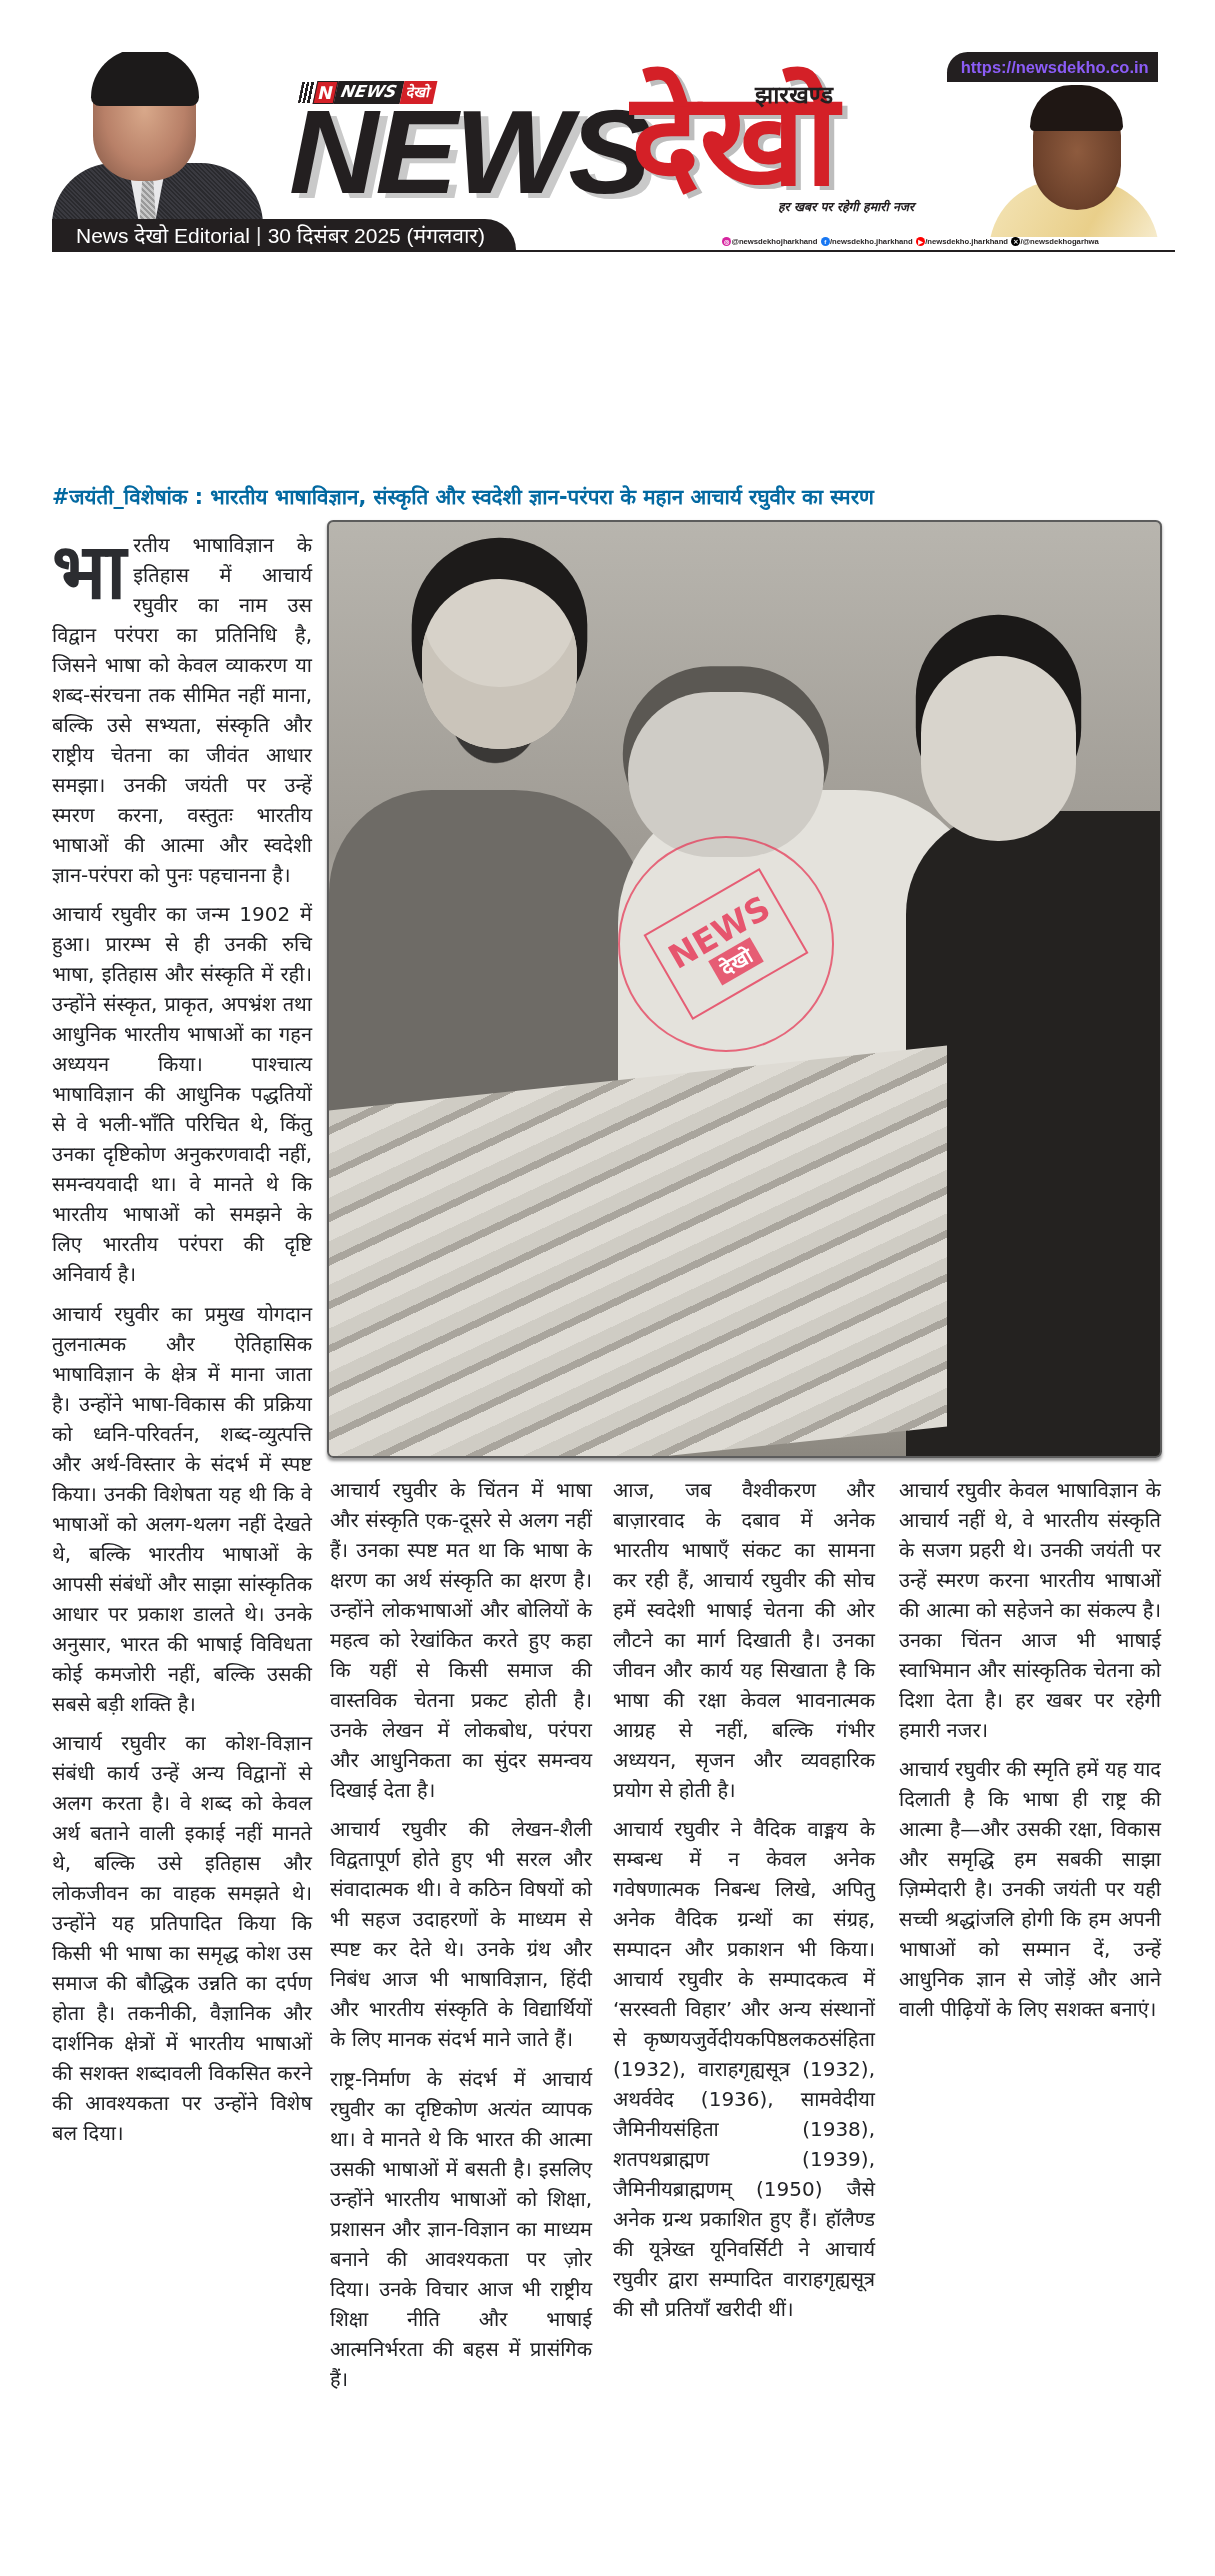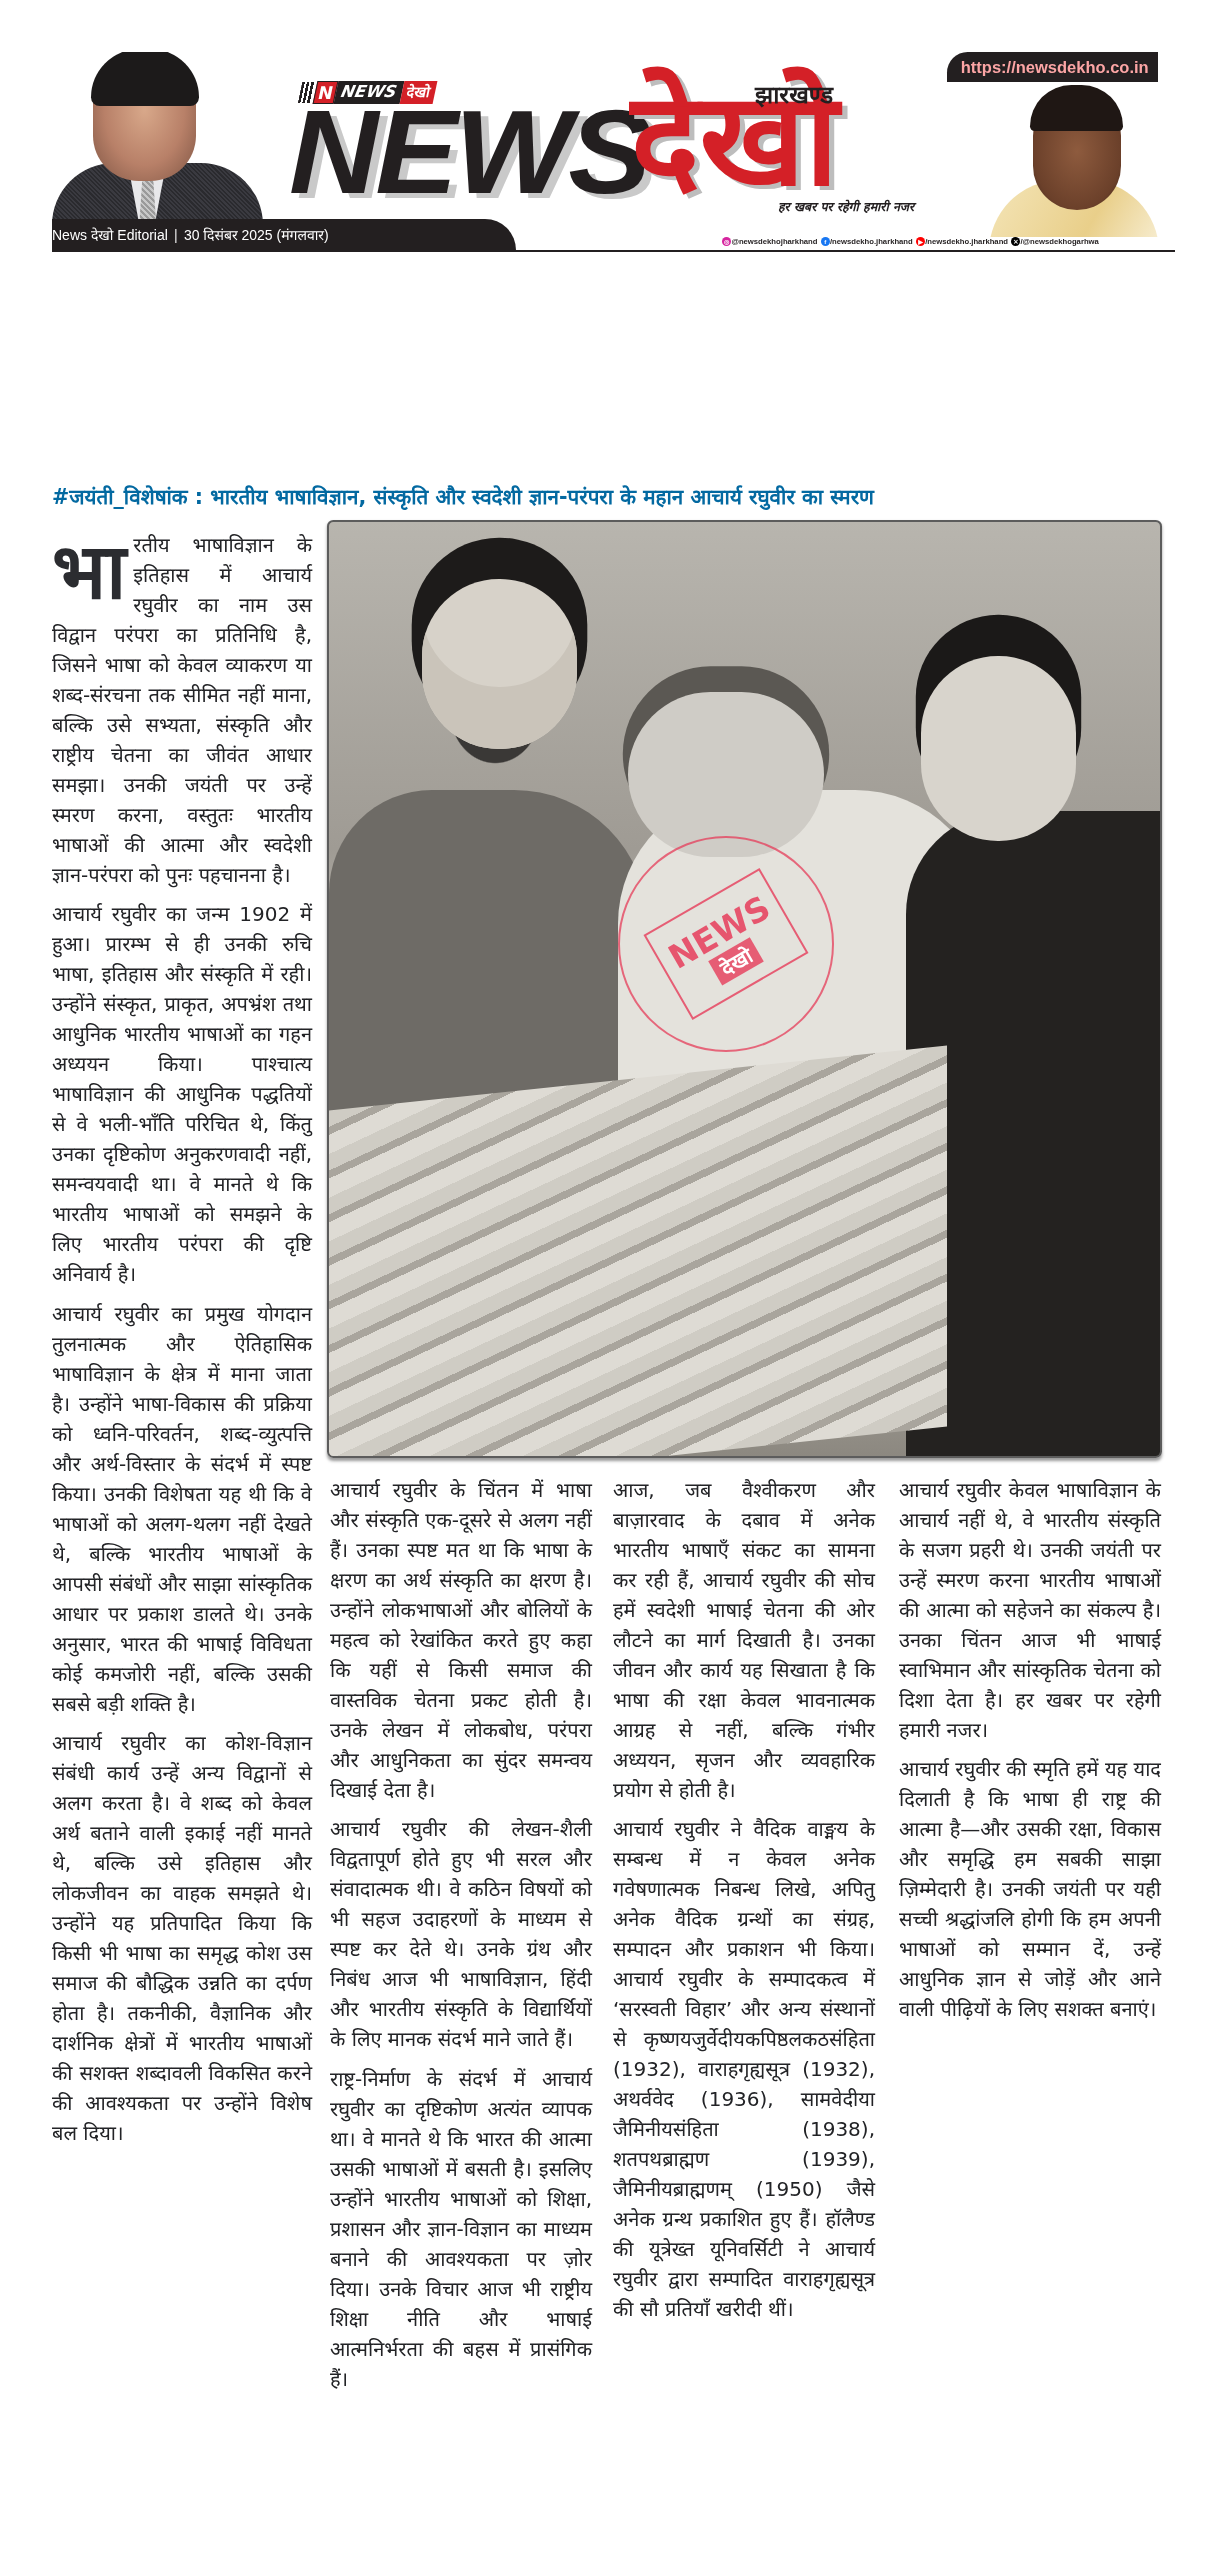--- a/index.html
+++ b/index.html
@@ -35,22 +35,22 @@
   .portrait-left .tie {
     position: absolute; left: 87px; top: 124px; width: 17.5px; height: 52px;
     background: repeating-linear-gradient(45deg,#9a9a9a 0 2.1px,#c8c8c8 2.1px 4.1px);
     clip-path: polygon(20% 0,80% 0,100% 100%,0 100%);
   }
 
   .editorial-bar {
     position: absolute; left: 52px; top: 219px; width: 464px; height: 31px;
     background: #231f20; color: #ffffff;
     border-radius: 0 31px 0 0;
-    display: flex; align-items: center; padding-left: 0;
-    font-family: "Liberation Sans", sans-serif; font-size: 14px; font-stretch: condensed;
+    display: flex; align-items: center; padding-left: 24px;
+    font-family: "Liberation Sans", sans-serif; font-size: 21px; font-stretch: condensed;
     white-space: nowrap;
   }
   .editorial-bar .sep { margin: 0 6.2px; opacity: .9; }
   .header-rule { position: absolute; left: 52px; top: 250px; width: 1123px; height: 2.1px; background: #231f20; }
 
   .logo-strip {
     position: absolute; left: 300px; top: 80px; height: 25px; display: flex; align-items: center;
     transform: skewX(-12deg);
   }
   .logo-strip .bars { width: 13.4px; height: 21.6px; background: repeating-linear-gradient(90deg,#231f20 0 2.6px,transparent 2.6px 4.6px); margin-right: 2.1px; }
@@ -70,21 +70,21 @@
   .logo-big-dekho {
     position: absolute; left: 631px; top: 72px;
     font-weight: bold; font-size: 129px; line-height: 134px; color: #d42027;
     text-shadow: 5.2px 4.1px 0 #bdbdbd;
   }
   .logo-tagline {
     position: absolute; left: 778px; top: 198px; font-size: 12.4px; font-style: italic; font-weight: bold; color: #231f20;
   }
   .url-badge {
     position: absolute; left: 947px; top: 52px; width: 211px; height: 30px;
-    background: #231f20; color: #fca5a5; border-radius: 20.6px 0 0 0;
+    background: #231f20; color: #8b5cf6; border-radius: 20.6px 0 0 0;
     font-family: "Liberation Sans", sans-serif; font-weight: bold; font-size: 16.5px;
     display: flex; align-items: center; justify-content: flex-end; padding-right: 9.3px;
   }
   .portrait-right { position: absolute; left: 989px; top: 82px; width: 170px; height: 155px; overflow: hidden; }
   .portrait-right .face {
     position: absolute; left: 44px; top: 10.3px; width: 88px; height: 118px; border-radius: 44px;
     background: radial-gradient(ellipse at 50% 50%, #8e5b3e 0%, #6b402a 70%, #3a2418 100%);
   }
   .portrait-right .hairR { position:absolute; left:41px; top:2.6px; width:93px; height:46px; border-radius:46px 46px 5.2px 5.2px; background:#1f1714; }
   .portrait-right .saree {

